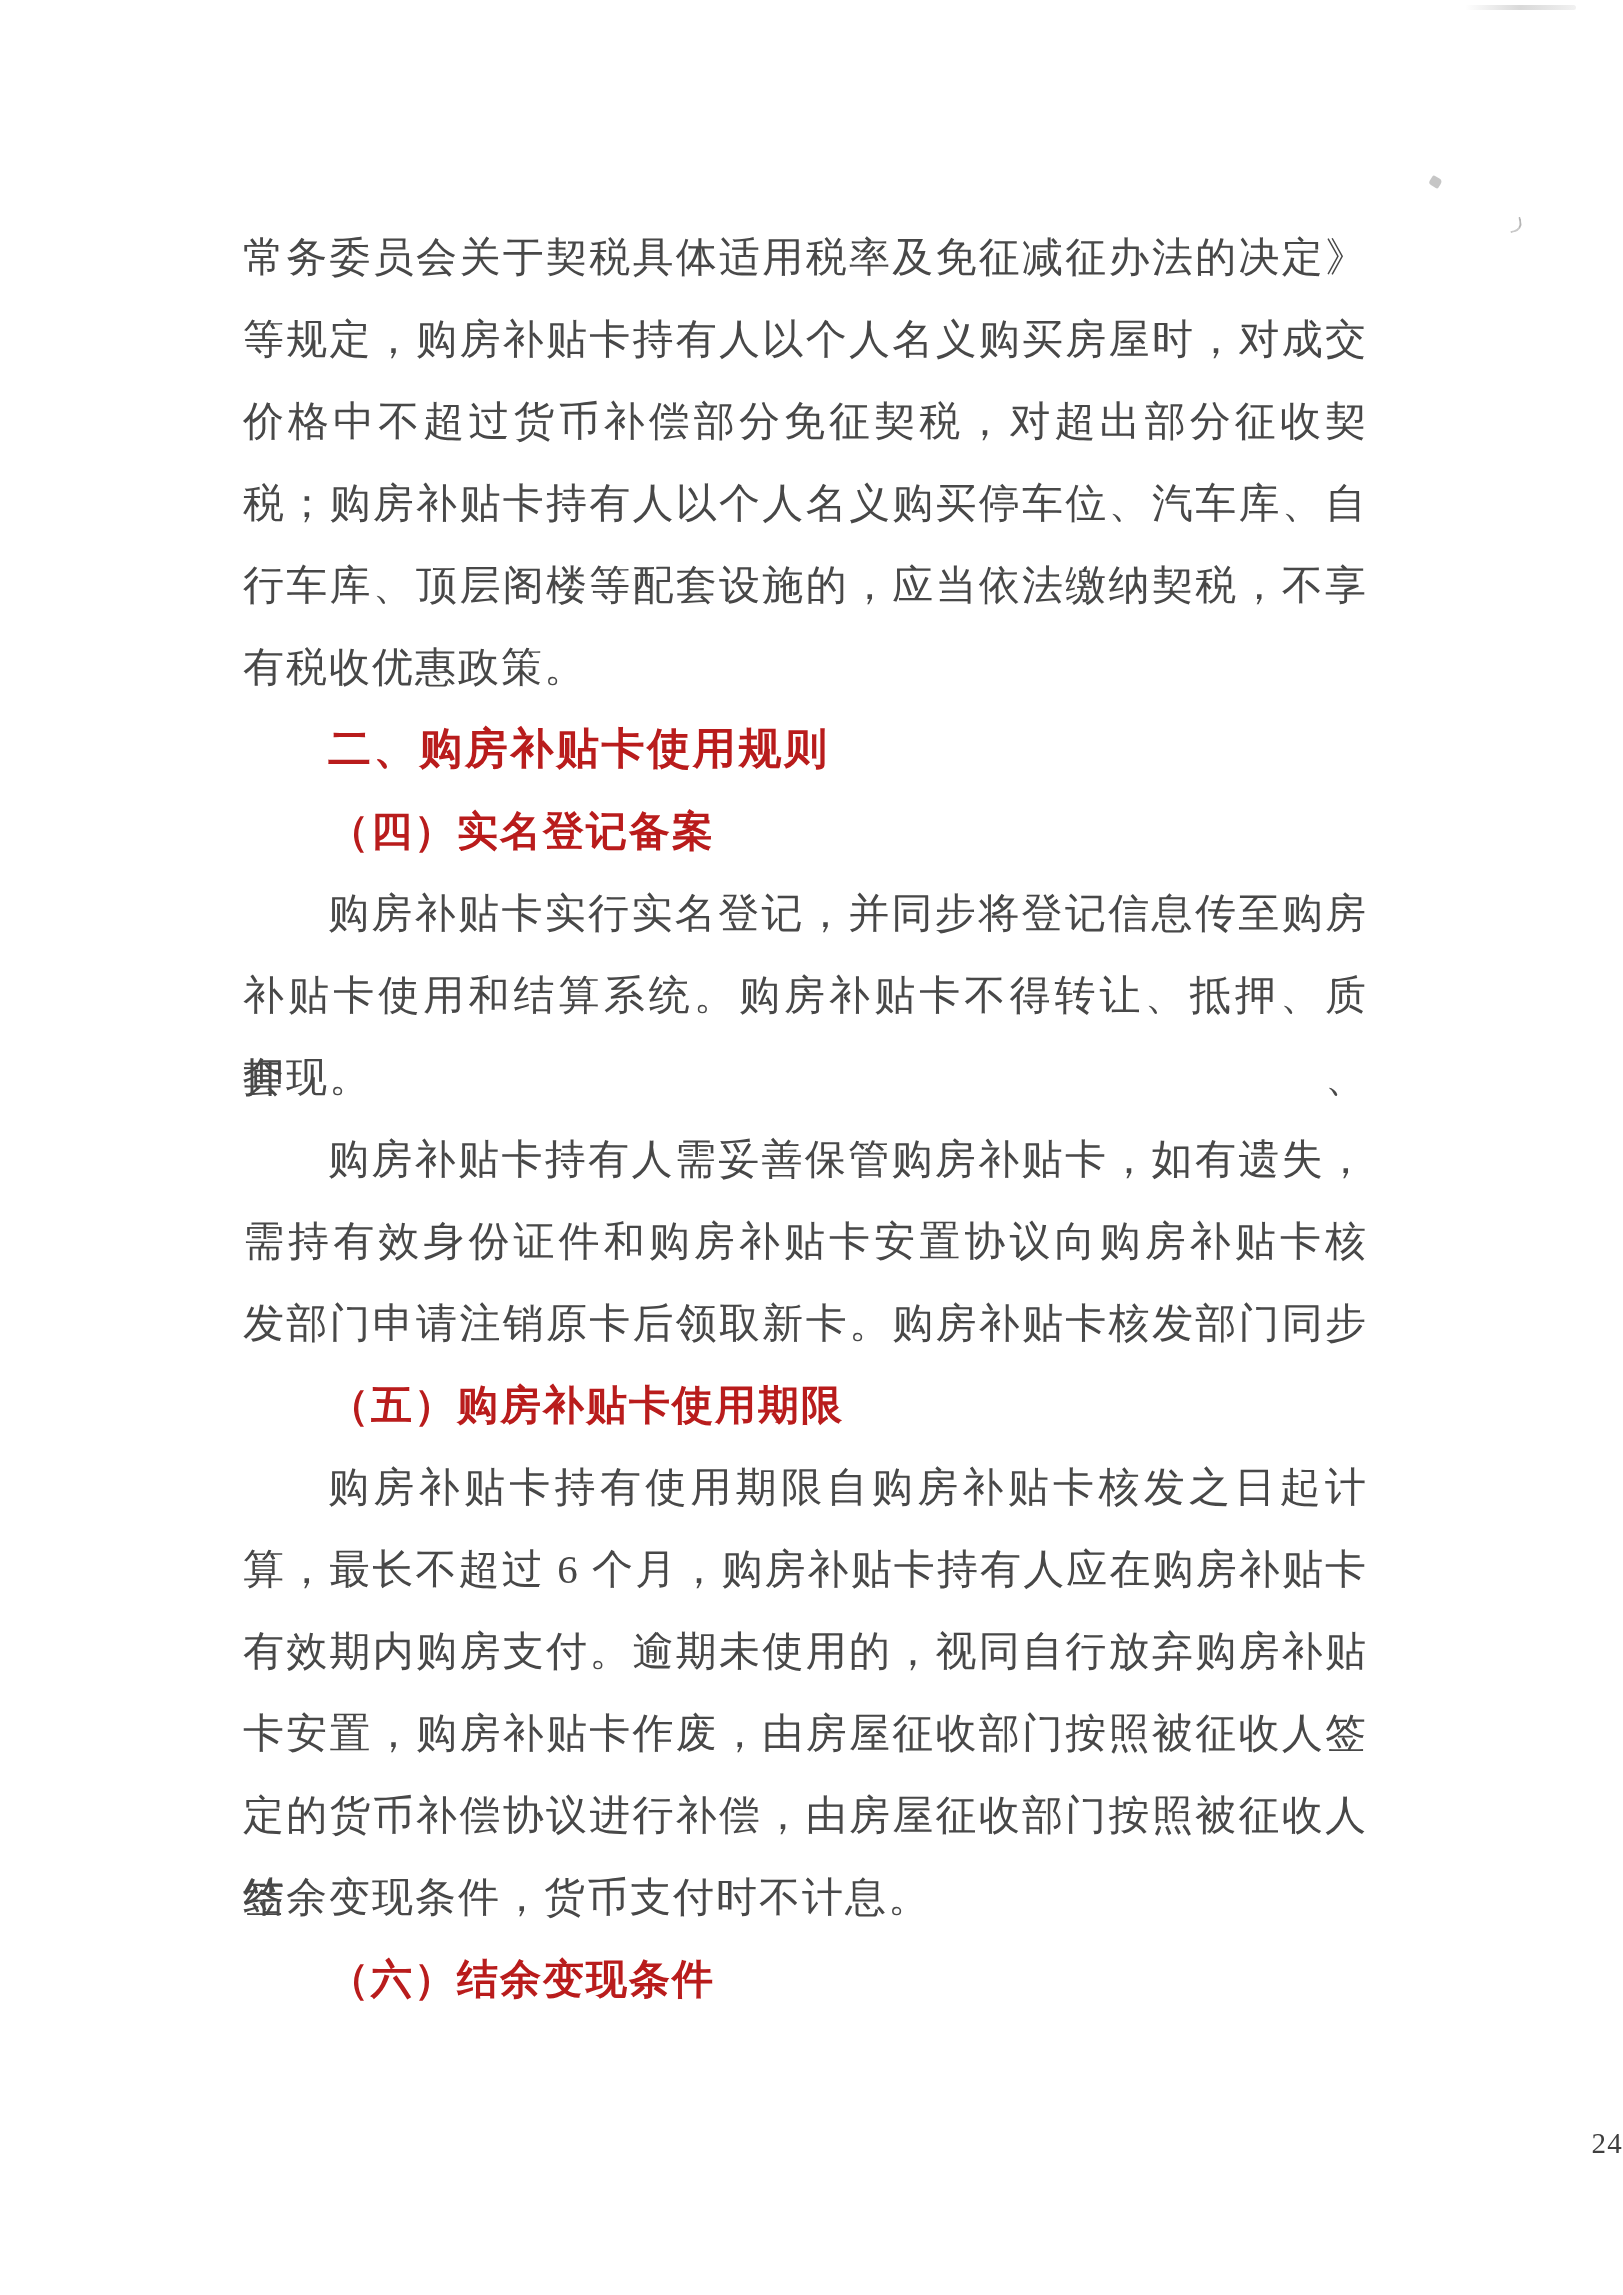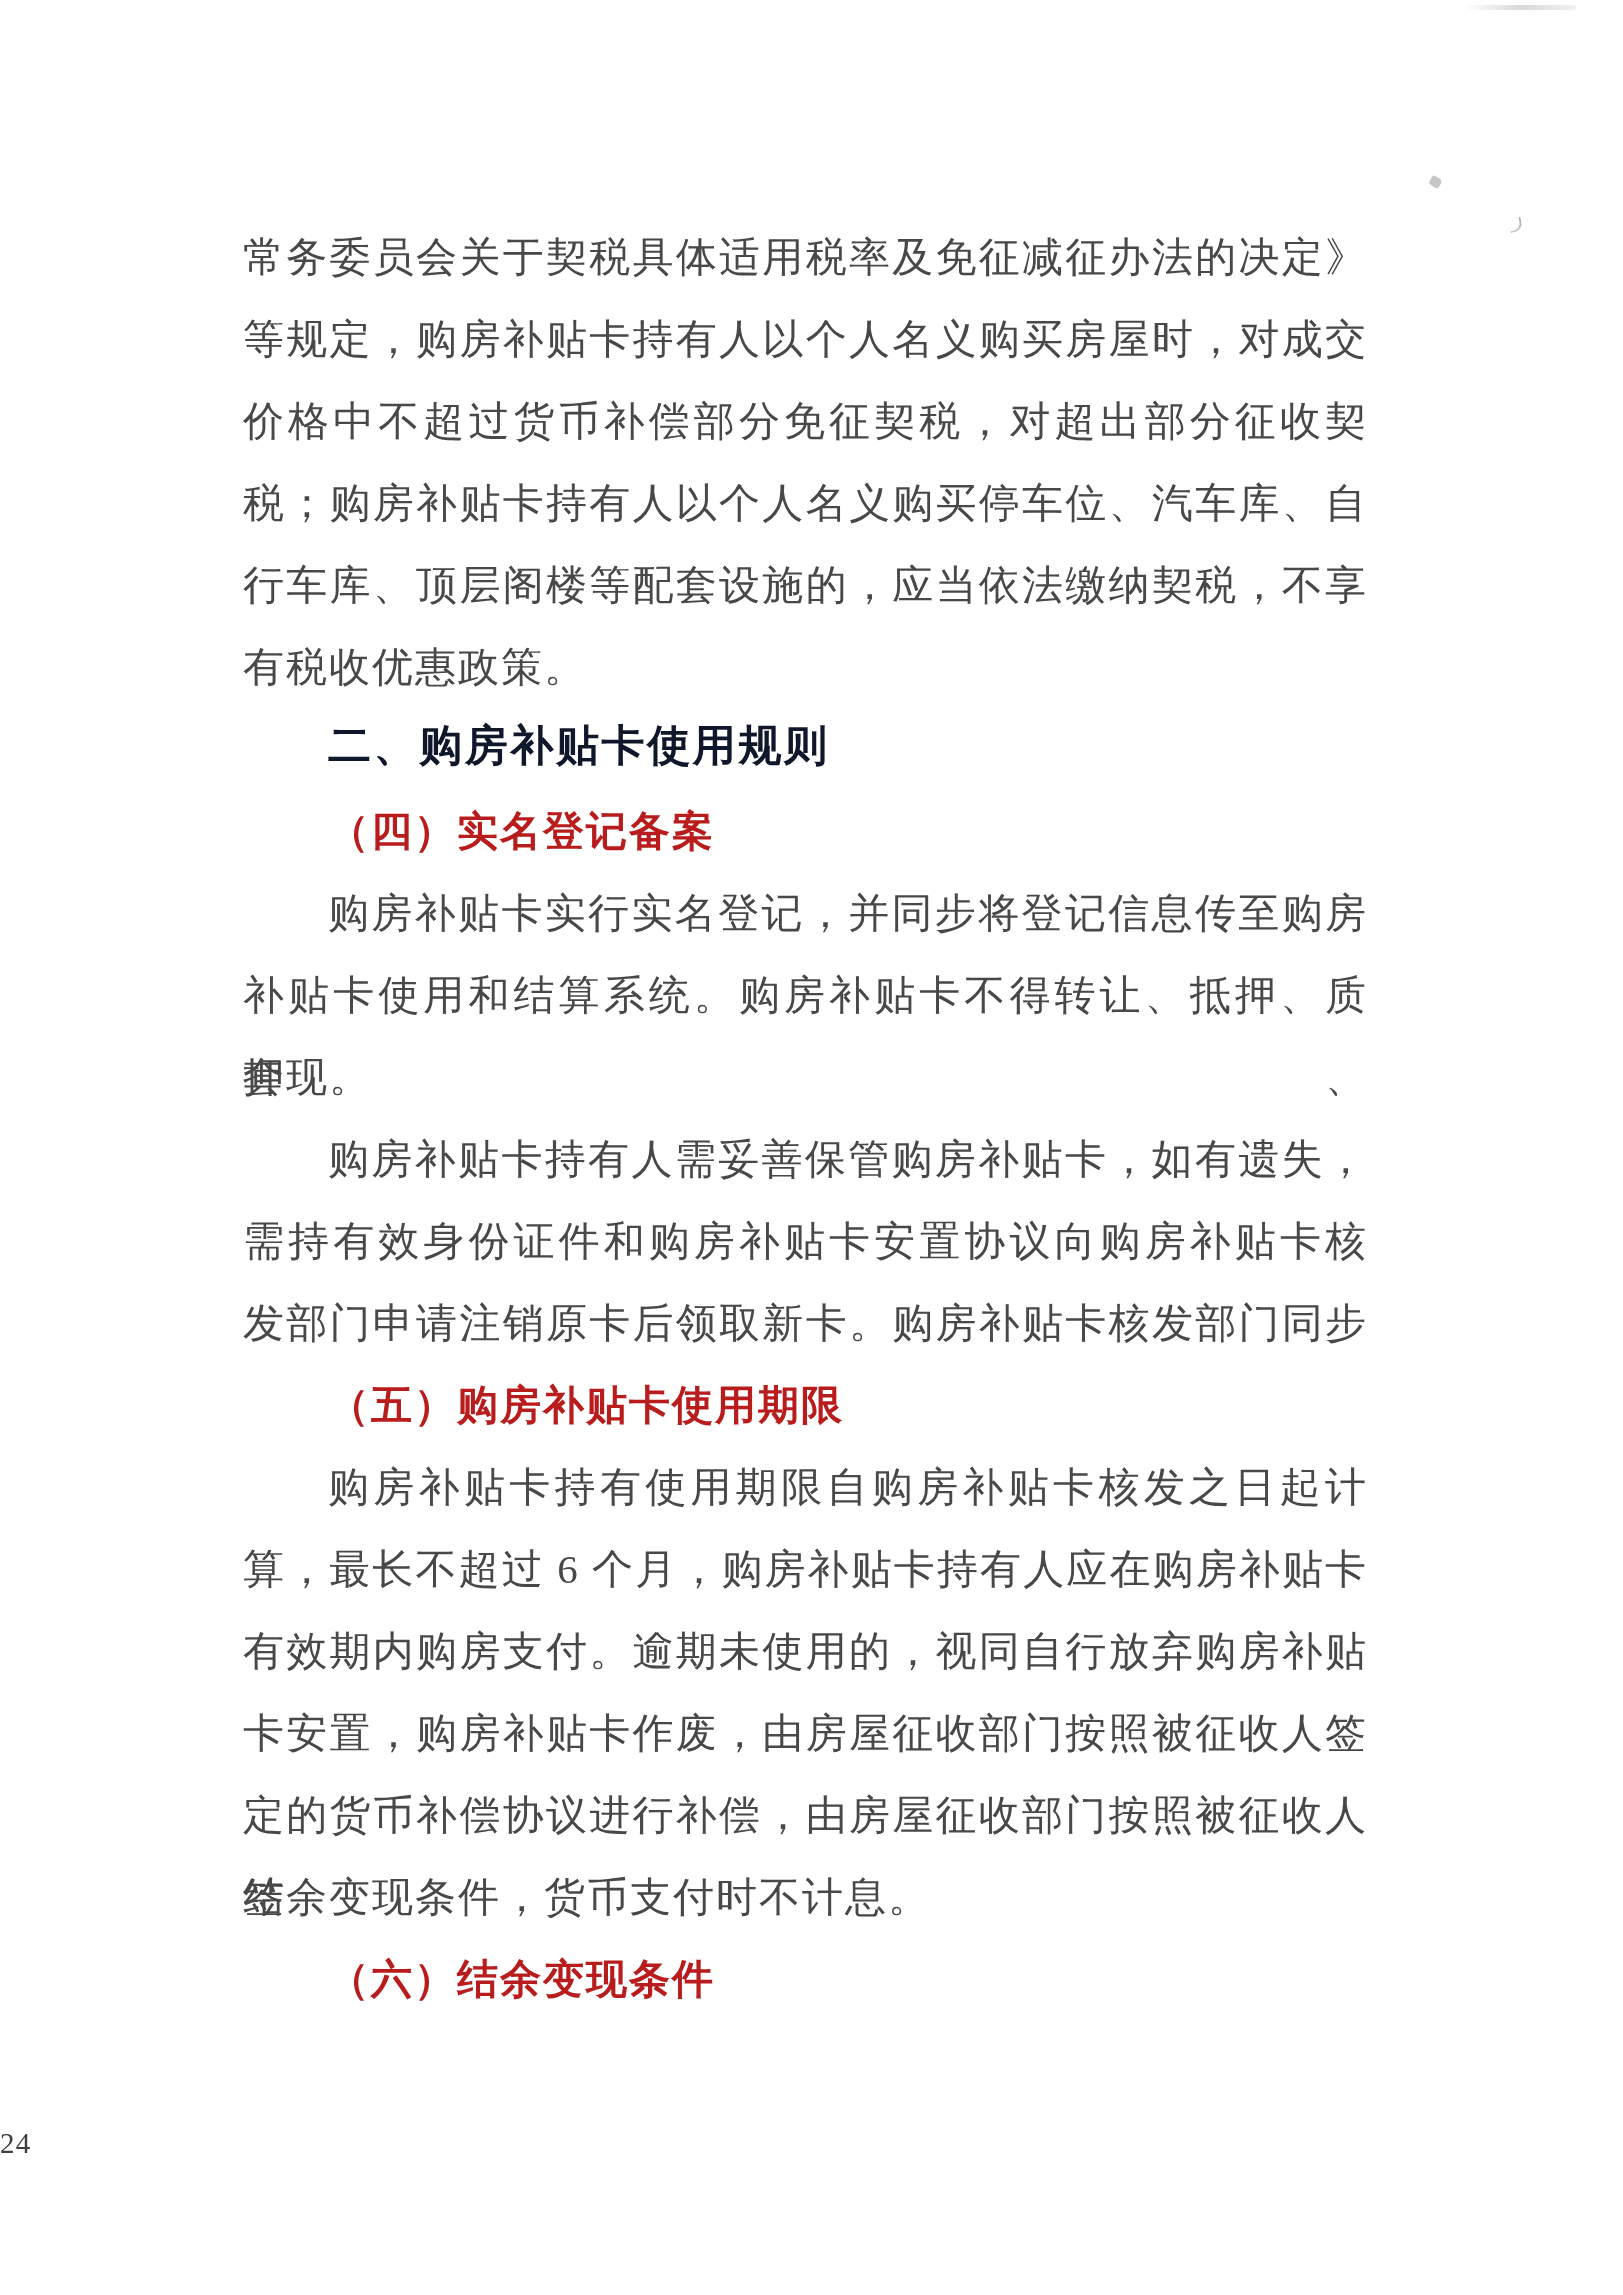--- a/index.html
+++ b/index.html
@@ -34,38 +34,38 @@
   .ln.j {
     white-space: normal;
     text-align: justify;
     text-align-last: justify;
     text-justify: inter-ideograph;
   }
   .ln.ind {
     text-indent: 85px;
   }
   .ln.h1 {
-    font-family: Liberation Mono, monospace;
+    font-family: Liberation Serif, serif;
     font-weight: bold;
     font-size: 43px;
-    color: #0f172a;
+    color: #b91c1c;
     letter-spacing: 2.6px;
   }
   .ln.h2 {
     font-weight: bold;
     font-size: 41px;
     color: #b91c1c;
     letter-spacing: 2px;
   }
   .page-number {
     position: absolute;
     left: 0;
     top: 2124px;
     width: 1623px;
-    text-align: left;
+    text-align: right;
     font-size: 29px;
     line-height: 39px;
     letter-spacing: 1.3px;
     color: #3f3f3f;
     font-family: "Liberation Serif", "DejaVu Serif", serif;
   }
   
   .scan-streak {
     position: absolute;
     left: 1465px;

